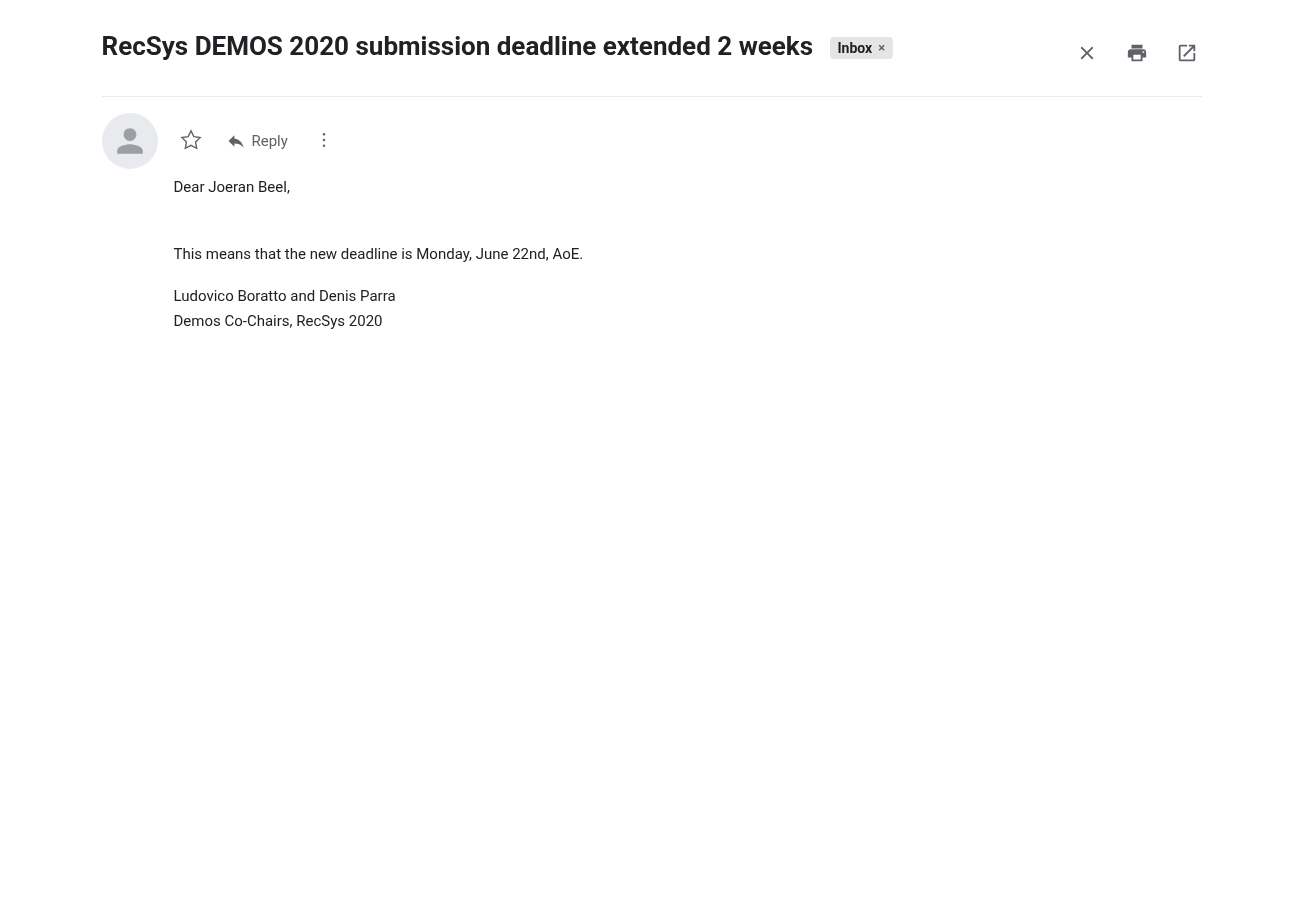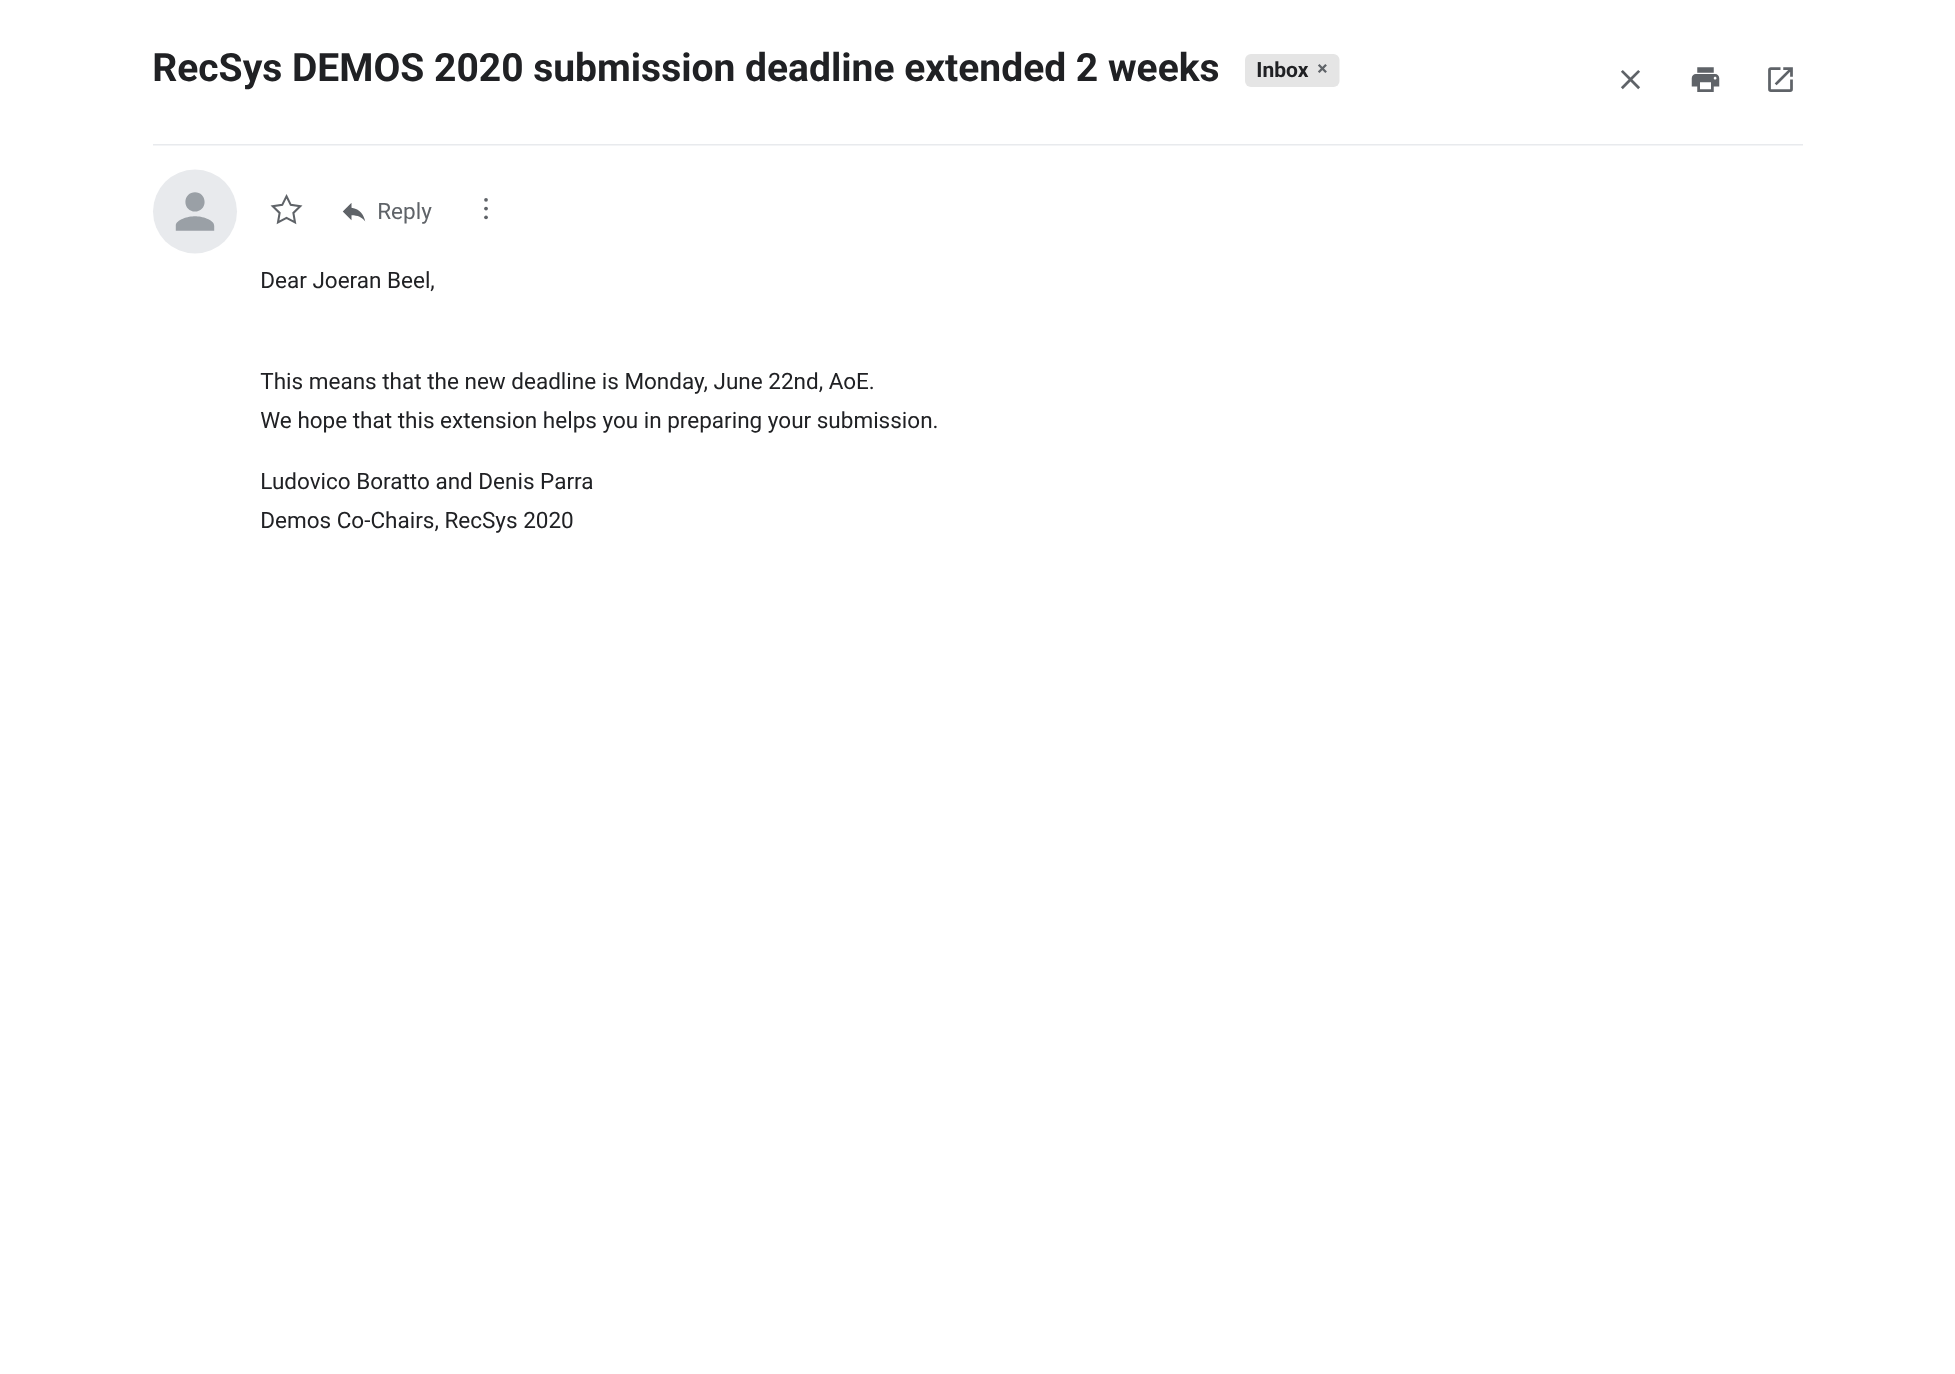--- a/index.html
+++ b/index.html
@@ -291,21 +291,20 @@
       </button>
     </div>
   </div>
 
   <div class="email-body">
     <p>Dear Joeran Beel,</p>
     <p>
       <br>
       <span>This means that the new deadline is Monday, June 22nd, AoE.</span>
       <br>
-      <span>We hope that this extension helps you in preparing your submission.</span>
     </p>
     <p>
       <span>Ludovico Boratto and Denis Parra</span>
       <br>
       <span>Demos Co-Chairs, RecSys 2020</span>
     </p>
   </div>
 
 </div>
 

